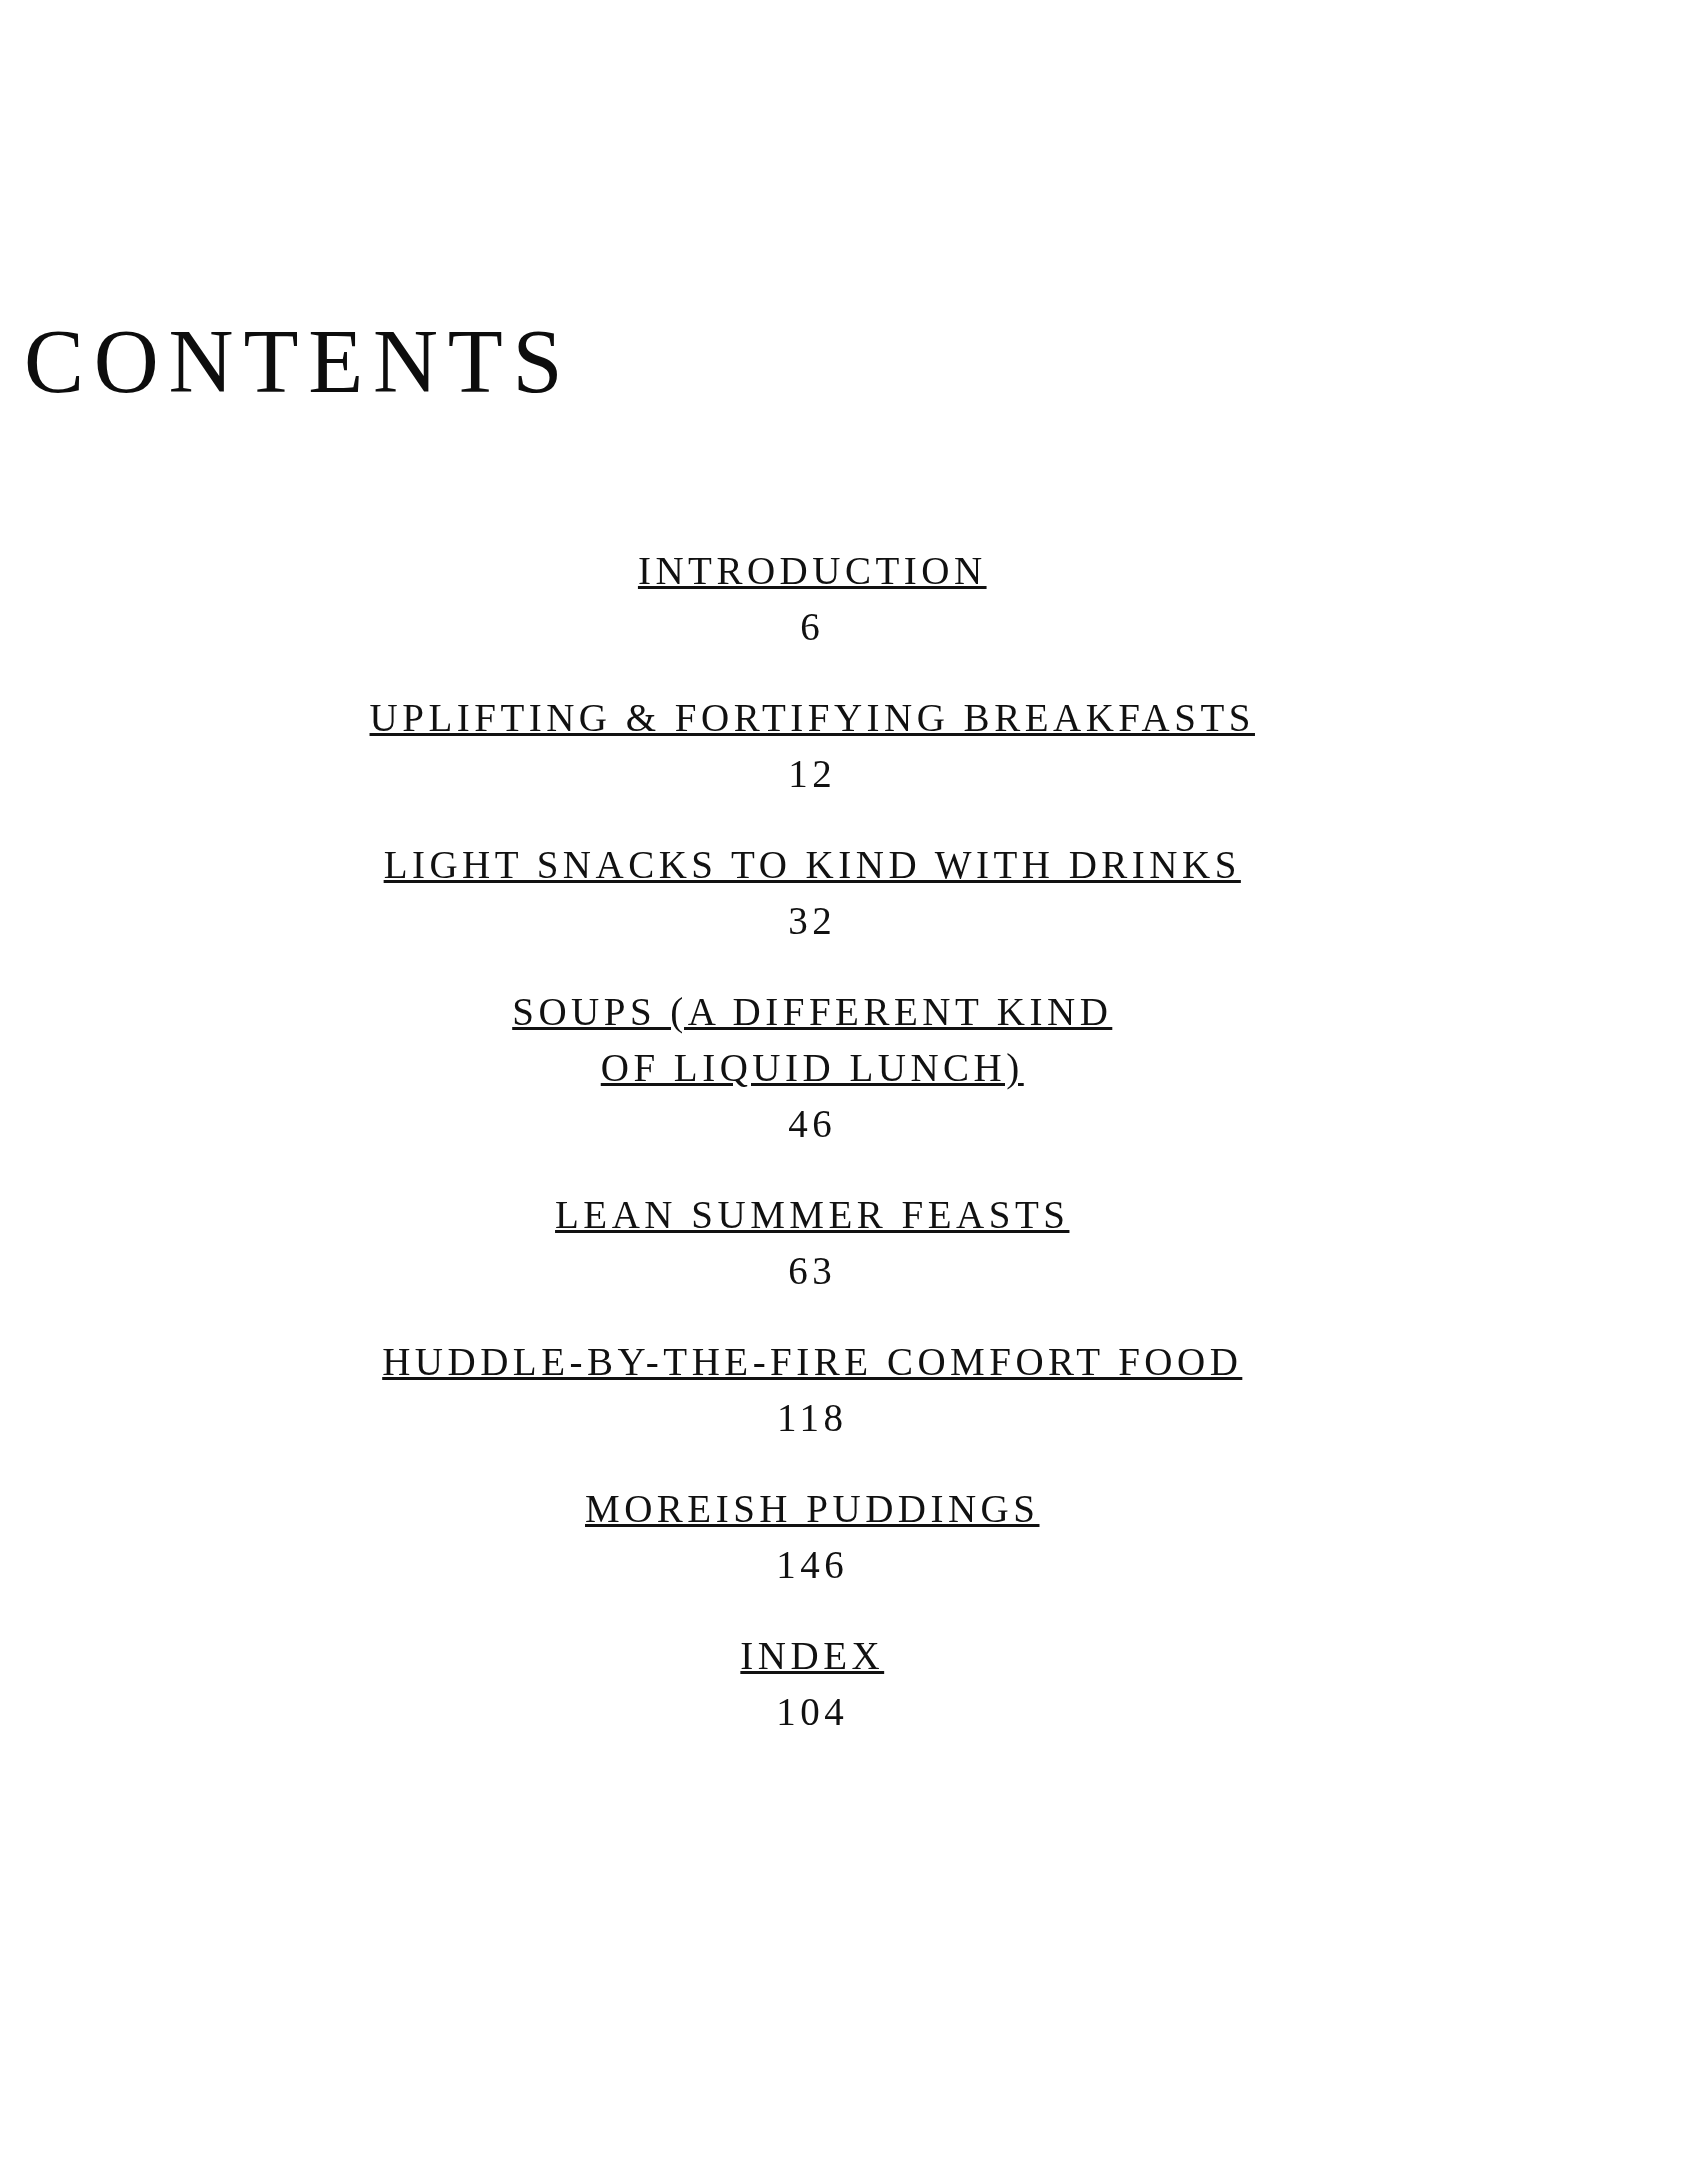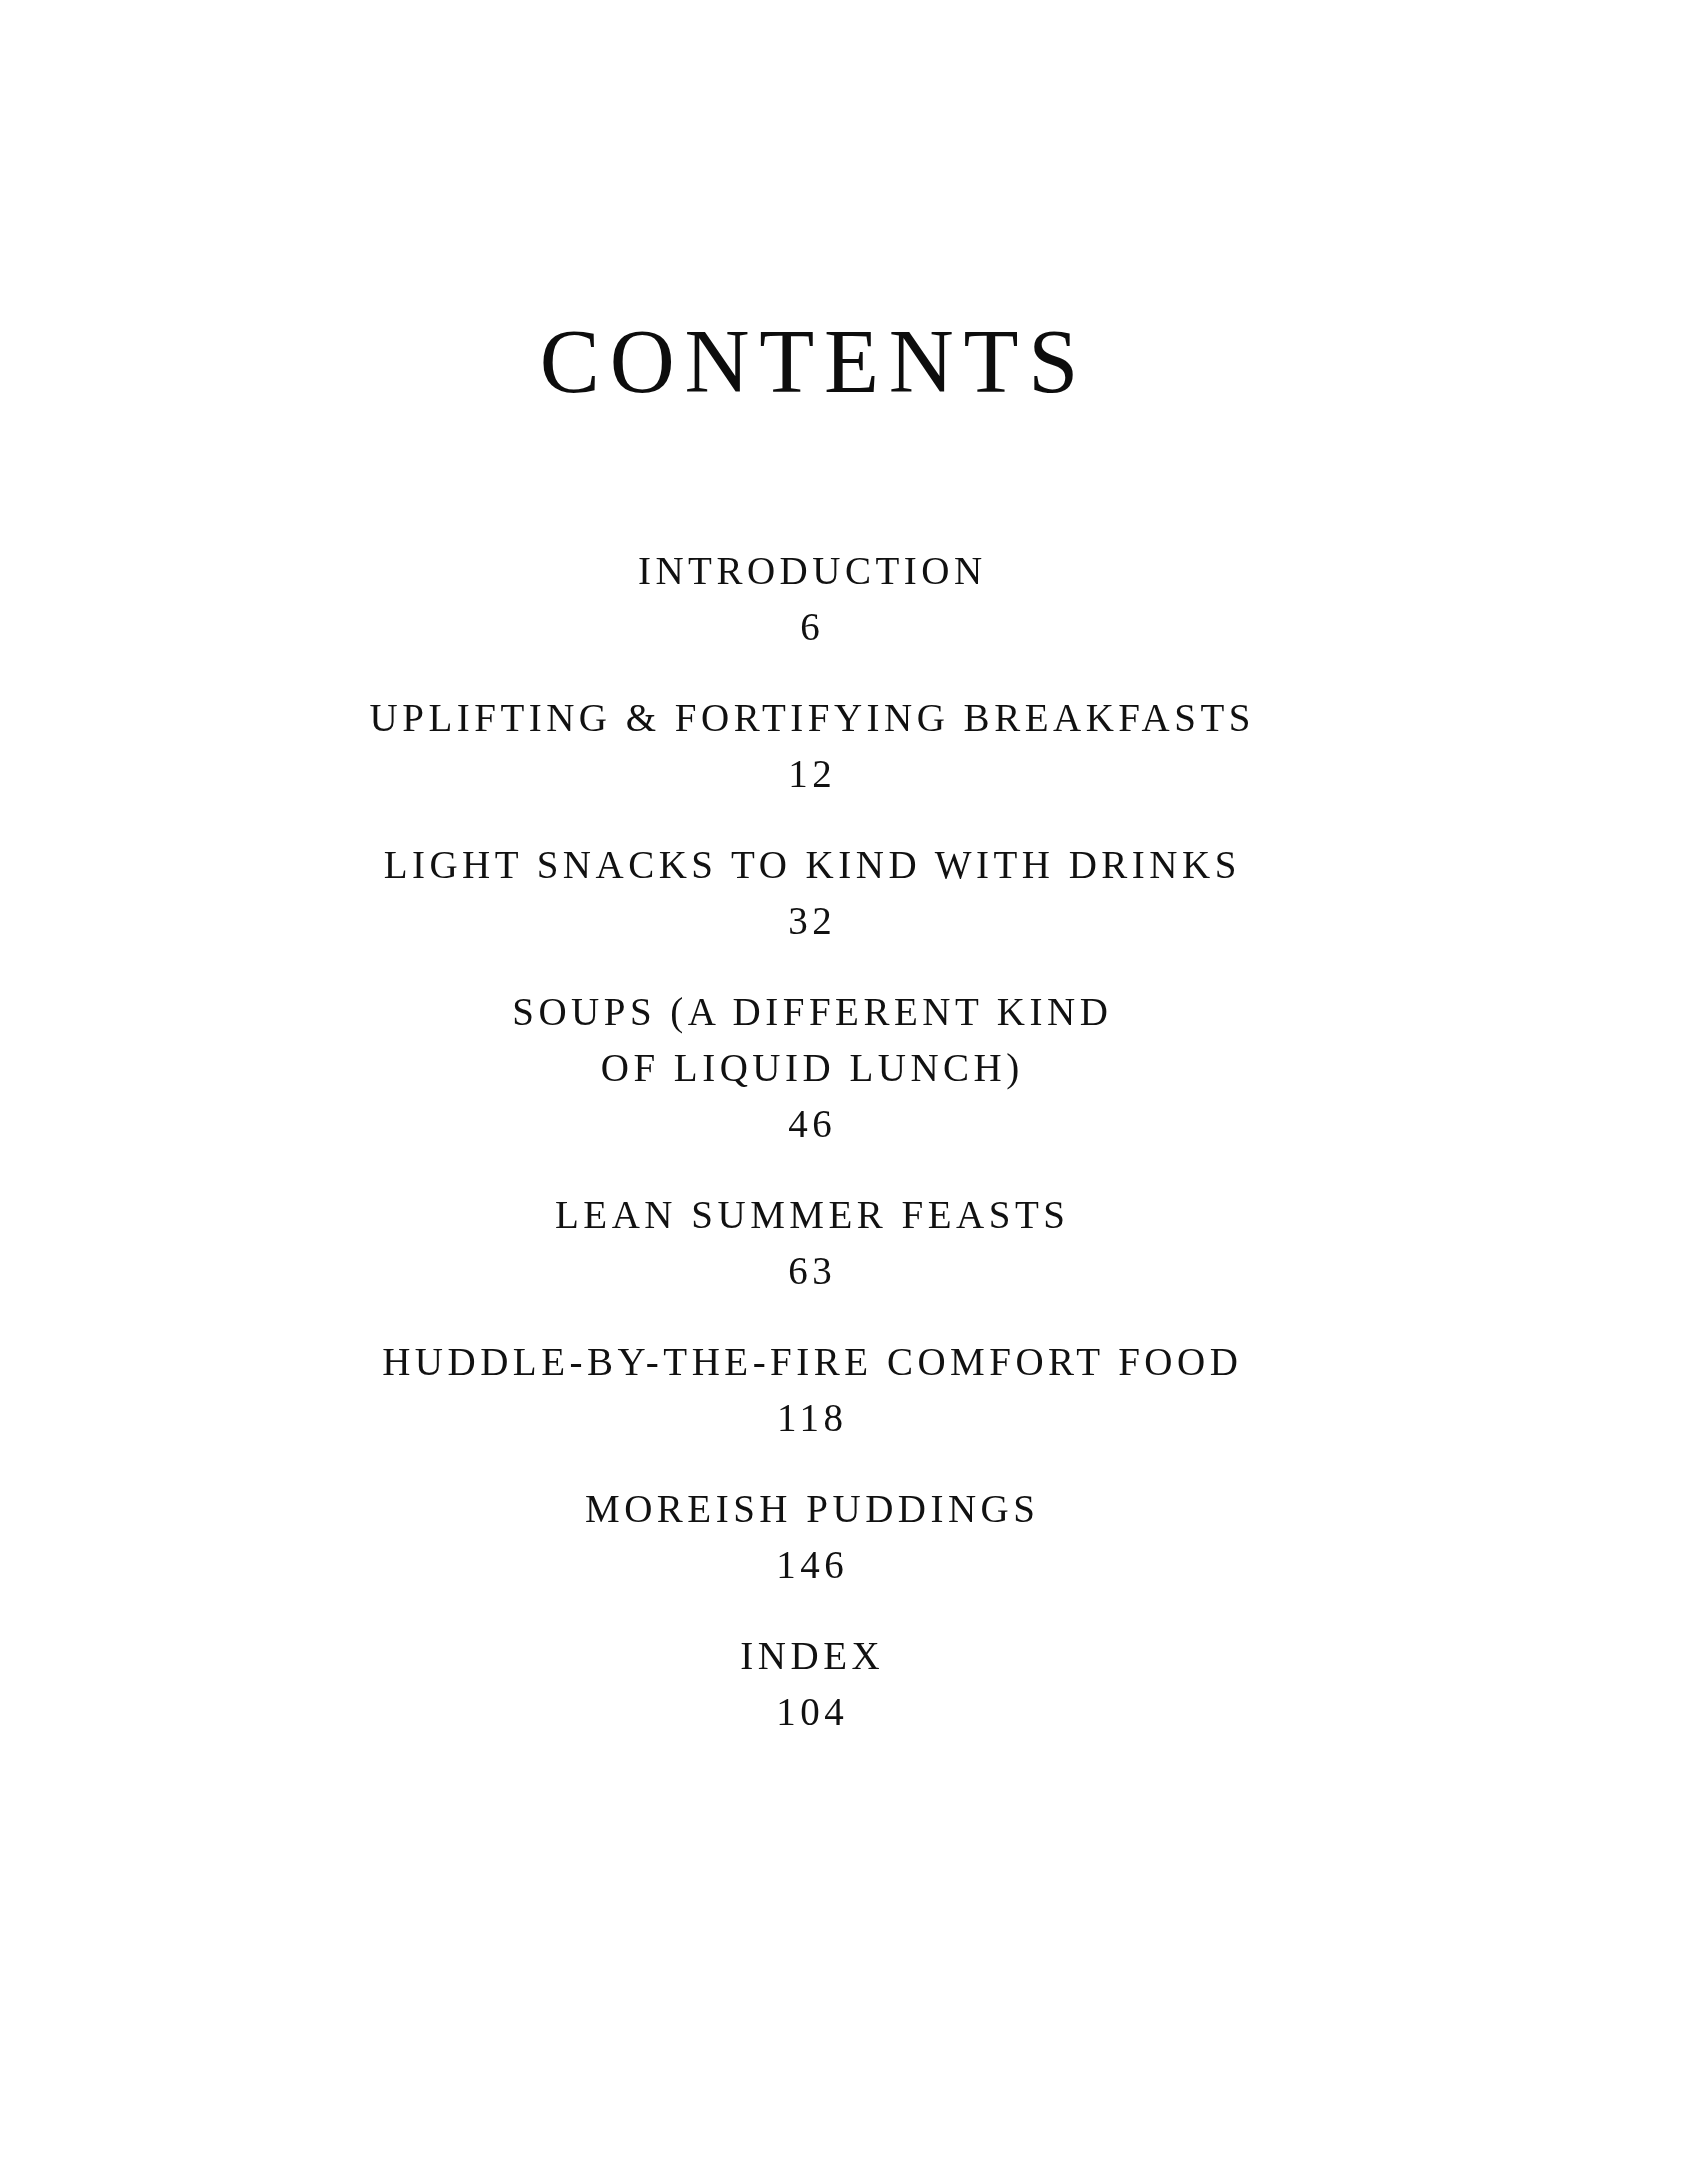--- a/index.html
+++ b/index.html
@@ -21,27 +21,27 @@
     top: 0;
     width: 1691px;
     height: 2183px;
     background: #ffffff;
   }
   .title {
     position: absolute;
     left: 0;
     width: 1620px;
     top: 309px;
-    text-align: center;
+    text-align: left;
     font-size: 90px;
     line-height: 105px;
     letter-spacing: 9.8px;
     font-weight: normal;
     margin: 0;
-    padding-left: 4px;
+    padding-left: 24px;
     color: #0d0d0d;
   }
   .toc {
     position: absolute;
     left: 0;
     top: 543px;
     width: 1620px;
     display: flex;
     flex-direction: column;
     align-items: center;
@@ -54,20 +54,21 @@
   }
   .line {
     font-size: 39px;
     line-height: 56px;
     height: 56px;
     letter-spacing: 4.5px;
     padding-left: 4.5px;
     white-space: nowrap;
     text-align: center;
     color: #111111;
+    text-decoration: underline;
   }
   .page-num {
     font-size: 39px;
     line-height: 56px;
     height: 56px;
     letter-spacing: 4.5px;
     padding-left: 4.5px;
     text-align: center;
     color: #111111;
   }

